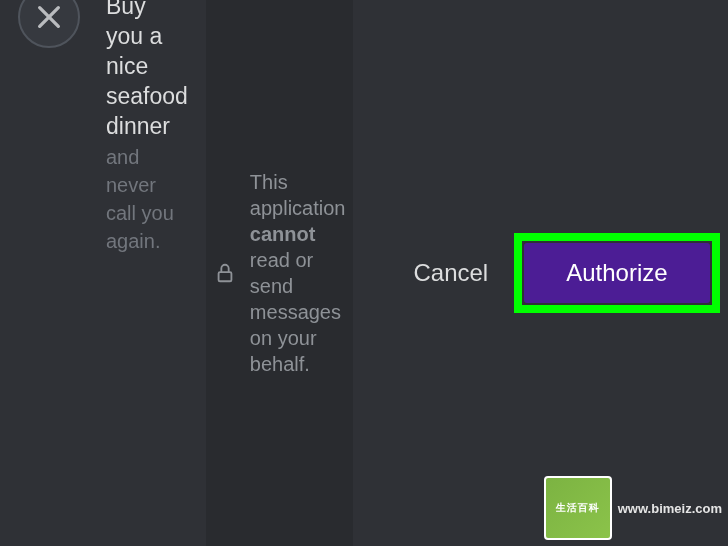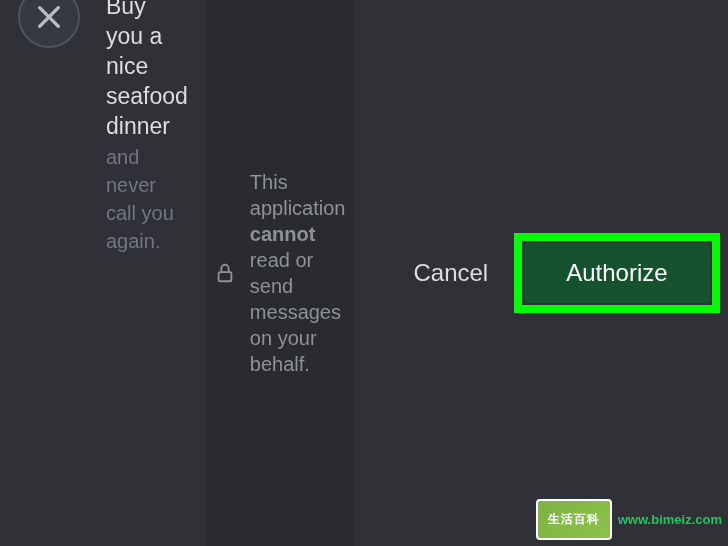--- a/index.html
+++ b/index.html
@@ -101,21 +101,21 @@
       font-weight: 400;
       padding: 16px 32px;
       cursor: pointer;
       font-family: inherit;
     }
     .authorize-wrapper {
       position: relative;
       display: inline-block;
     }
     .authorize-btn {
-      background: #14532d;
+      background: #4c1d95;
       border: none;
       color: #ffffff;
       font-size: 24px;
       font-weight: 400;
       padding: 16px 42px;
       cursor: pointer;
       font-family: inherit;
       border-radius: 3px;
     }
     .highlight-box {
@@ -132,30 +132,30 @@
       bottom: 6px;
       right: 6px;
       display: flex;
       align-items: center;
       gap: 6px;
       z-index: 10;
     }
     .watermark-badge {
       background: linear-gradient(135deg, #7cb342, #8bc34a);
       color: #fff;
-      font-size: 12px;
+      font-size: 10px;
       font-weight: 700;
-      padding: 10px 10px;
+      padding: 23px 10px;
       border-radius: 4px;
       border: 2px solid #ffffff;
       letter-spacing: 1px;
     }
     .watermark-url {
       font-size: 13px;
-      color: #22c55e;
+      color: #e5e5e5;
       font-weight: 600;
     }
   </style>
 </head>
 <body>
 
 <div class="container">
 
   <div class="permission-row">
     <div class="deny-circle">

